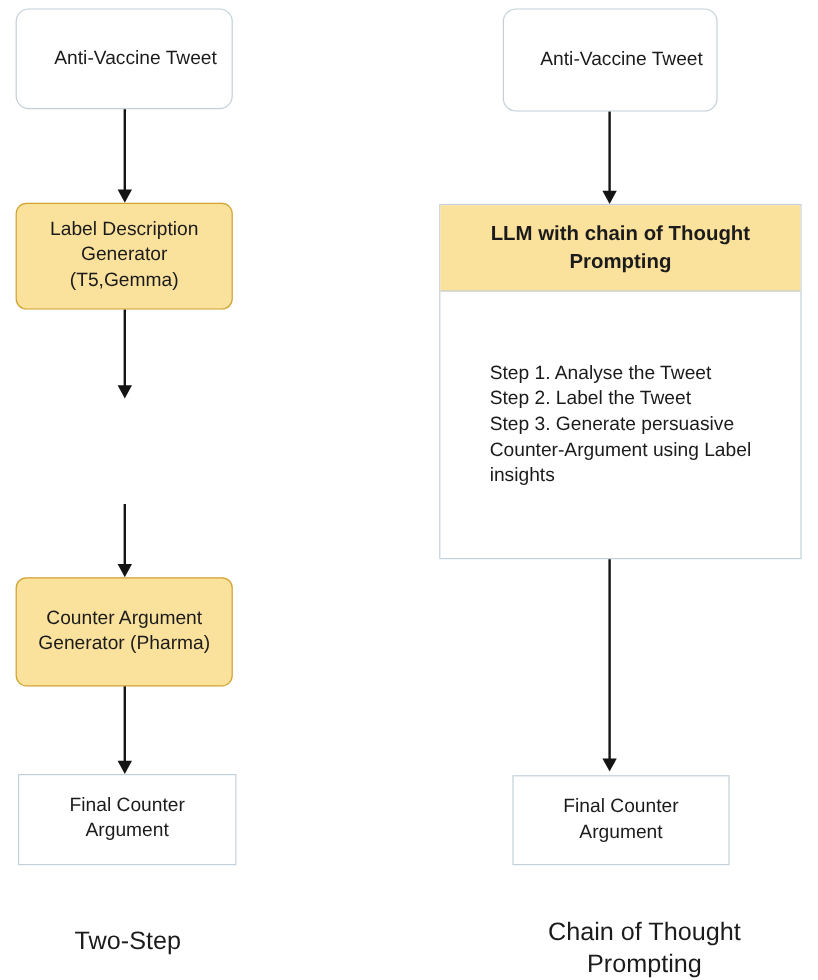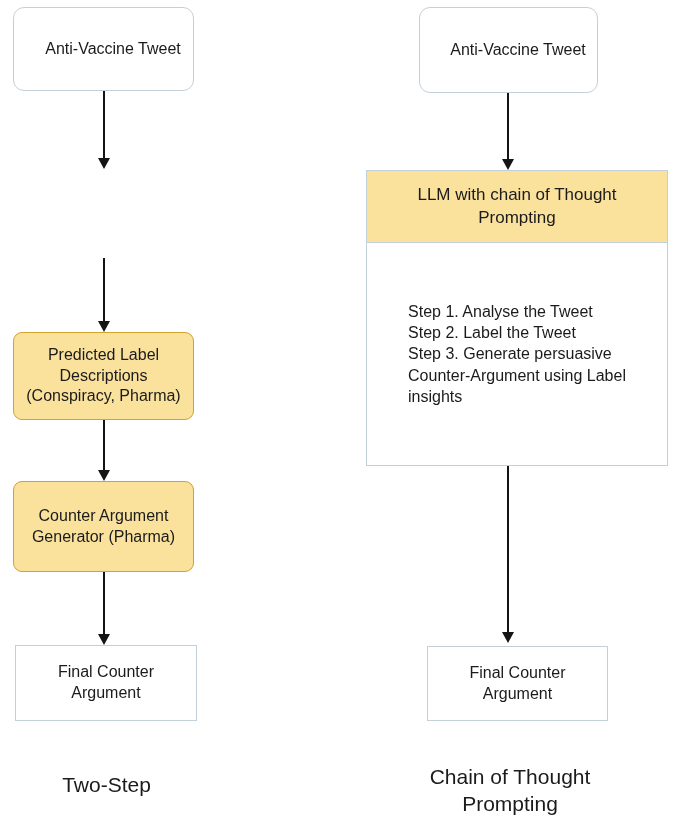--- a/index.html
+++ b/index.html
@@ -61,21 +61,21 @@
   .bigbox-header {
     height: 72px;
     flex: 0 0 72px;
     background: var(--yellow-fill);
     border-bottom: 1px solid var(--white-border);
     display: flex;
     align-items: center;
     justify-content: center;
     text-align: center;
     white-space: pre-line;
-    font-weight: normal;
+    font-weight: bold;
     font-size: 17px;
     line-height: 1.35;
   }
   .bigbox-body {
     flex: 1;
     display: flex;
     align-items: center;
     justify-content: center;
     white-space: pre-line;
     font-size: 16px;
@@ -109,26 +109,26 @@
 </style>
 </head>
 <body>
 
 <div class="canvas">
 
   <div class="node rounded-white" style="left:13px; top:7px; width:181px; height:84px;">Anti-Vaccine Tweet</div>
 
   <div class="arrow" style="left:98px; top:91px; height:78px;"></div>
 
+  <div class="node yellow" style="left:13px; top:169px; width:181px; height:89px;">Label Description
+Generator
+(T5,Gemma)</div>
 
   <div class="arrow" style="left:98px; top:258px; height:74px;"></div>
 
-  <div class="node yellow" style="left:13px; top:332px; width:181px; height:88px;">Predicted Label
-Descriptions
-(Conspiracy, Pharma)</div>
 
   <div class="arrow" style="left:98px; top:420px; height:61px;"></div>
 
   <div class="node yellow" style="left:13px; top:481px; width:181px; height:91px;">Counter Argument
 Generator (Pharma)</div>
 
   <div class="arrow" style="left:98px; top:572px; height:73px;"></div>
 
   <div class="node square-white" style="left:15px; top:645px; width:182px; height:76px;">Final Counter
 Argument</div>
@@ -147,16 +147,16 @@
 Step 3. Generate persuasive
 Counter-Argument using Label
 insights</div>
   </div>
 
   <div class="arrow" style="left:502px; top:466px; height:177px;"></div>
 
   <div class="node square-white" style="left:427px; top:646px; width:181px; height:75px;">Final Counter
 Argument</div>
 
-  <div class="caption" style="left:410px; top:764px; width:200px;">Chain of Thought
+  <div class="caption" style="left:437px; top:764px; width:200px;">Chain of Thought
 Prompting</div>
 
 </div>
 
 </body></html>

